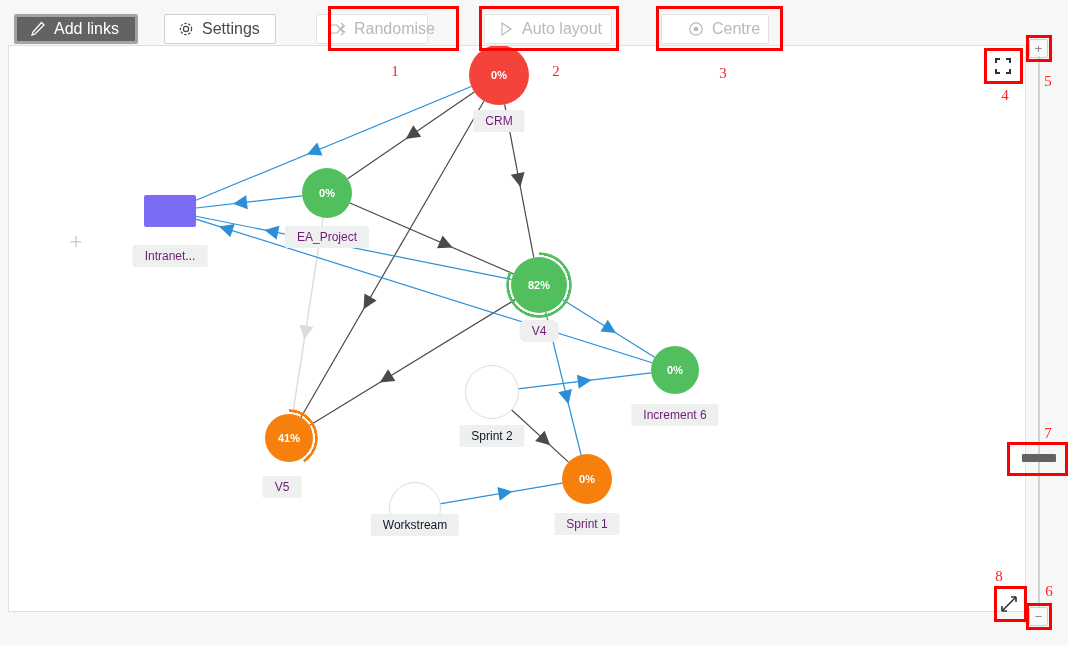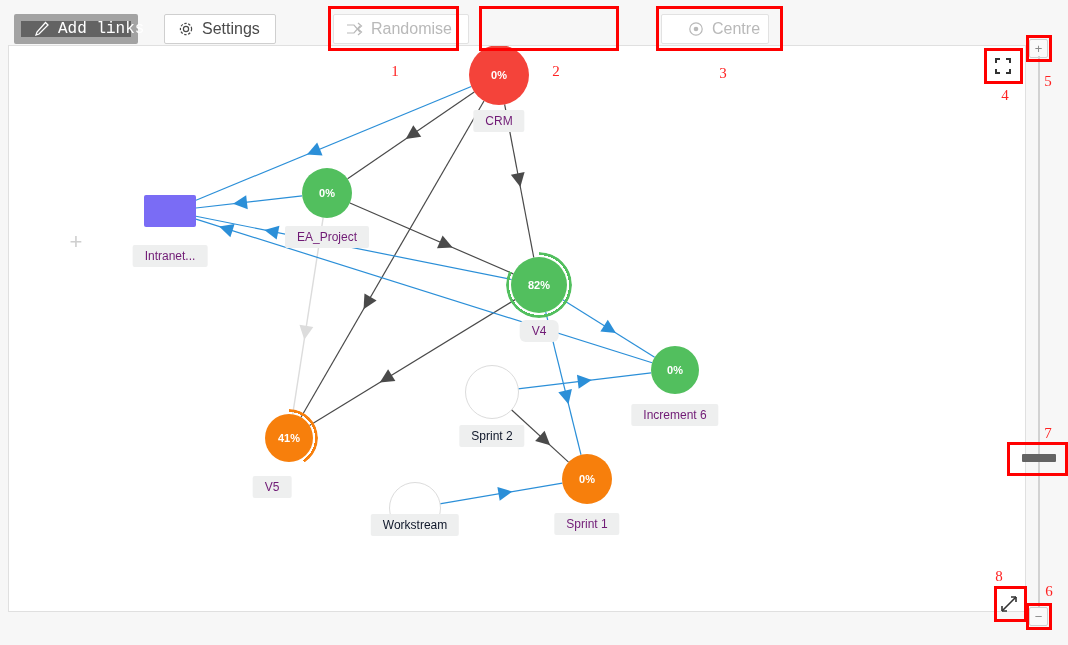--- a/index.html
+++ b/index.html
@@ -4,21 +4,21 @@
 <style>
   html,body{margin:0;padding:0;background:#f7f7f7;}
   body{width:1068px;height:645px;position:relative;overflow:hidden;
        font-family:"Liberation Sans",sans-serif;}
 
   
   #toolbar{position:absolute;left:0;top:0;width:1068px;height:46px;}
   .tbtn{position:absolute;top:14px;height:30px;box-sizing:border-box;
         display:flex;align-items:center;gap:7px;padding:0 12px;
         font-size:16px;border-radius:2px;white-space:nowrap;}
-  .tbtn.dark{background:#636363;color:#fff;border:7px solid #a3a3a3;font-family:Liberation Mono, monospace;}
+  .tbtn.dark{background:#636363;color:#fff;border:3px solid #a3a3a3;}
   .tbtn.light{background:#fff;color:#4a4a4a;border:1px solid #cfcfcf;}
   .tbtn.ghost{background:#fff;color:#b9b9b9;border:1px solid #e2e2e2;}
   .tbtn .ico{display:inline-flex;align-items:center;justify-content:center;
              width:18px;height:18px;flex:none;}
 
   
   #canvas{position:absolute;left:8px;top:45px;width:1018px;height:567px;
           background:#fff;border:1px solid #e0e0e0;box-sizing:border-box;
           overflow:hidden;}
   #graph{position:absolute;left:0;top:0;width:1018px;height:567px;}
@@ -74,29 +74,37 @@
     </div>
     <div class="tbtn light" style="left: 164px; width: 112px;">
       <span class="ico">
         <svg width="16" height="16" viewBox="0 0 16 16">
           <circle cx="8" cy="8" r="2.6" fill="none" stroke="currentColor" stroke-width="1.2"></circle>
           <circle cx="8" cy="8" r="5.6" fill="none" stroke="currentColor" stroke-width="1.2" stroke-dasharray="2.4 1.6"></circle>
         </svg>
       </span>
       <span>Settings</span>
     </div>
-    <div class="tbtn ghost" style="left: 333px; width: 136px;">
+    <div class="tbtn ghost" style="left: 316px; width: 112px;">
       <span class="ico">
         <svg width="18" height="16" viewBox="0 0 18 16">
           <path d="M1,4 L8,4 L14,11 M1,12 L8,12 L14,5" fill="none" stroke="currentColor" stroke-width="1.2"></path>
           <path d="M12,2 L15.5,5 L12,8" fill="none" stroke="currentColor" stroke-width="1.2"></path>
           <path d="M12,8 L15.5,11 L12,14" fill="none" stroke="currentColor" stroke-width="1.2"></path>
         </svg>
       </span>
       <span>Randomise</span>
+    </div>
+    <div class="tbtn ghost" style="left: 484px; width: 128px;">
+      <span class="ico">
+        <svg width="16" height="16" viewBox="0 0 16 16">
+          <path d="M4,2 L13,8 L4,14 Z" fill="none" stroke="currentColor" stroke-width="1.2"></path>
+        </svg>
+      </span>
+      <span>Auto layout</span>
     </div>
     <div class="tbtn ghost" style="left: 661px; width: 108px; padding-left: 25px;">
       <span class="ico">
         <svg width="16" height="16" viewBox="0 0 16 16">
           <circle cx="8" cy="8" r="6.2" fill="none" stroke="currentColor" stroke-width="1.2"></circle>
           <circle cx="8" cy="8" r="2.3" fill="currentColor"></circle>
         </svg>
       </span>
       <span>Centre</span>
     </div>
@@ -148,21 +156,21 @@
       <div class="nlabel" style="left: 161px; top: 199px;">Intranet...</div>
       <div class="node circle" style="left: 530px; top: 239px; width: 56px; height: 56px; background: rgb(82, 191, 94);">
         <div class="ring" style="background: conic-gradient(rgb(82, 191, 94) 0deg, rgb(82, 191, 94) 295.2deg, rgba(0, 0, 0, 0) 295.2deg, rgba(0, 0, 0, 0) 360deg); border-radius: 50%; border: none; mask: radial-gradient(circle, rgba(0, 0, 0, 0) 0px, rgba(0, 0, 0, 0) 30px, rgb(0, 0, 0) 30px);"></div>
         <span style="position: relative;">82%</span>
       </div>
       <div class="nlabel" style="left: 530px; top: 274px; border-radius: 6px;">V4</div>
       <div class="node circle" style="left: 280px; top: 392px; width: 48px; height: 48px; background: rgb(247, 127, 12);">
         <div class="ring" style="background: conic-gradient(rgb(247, 127, 12) 0deg, rgb(247, 127, 12) 147.6deg, rgba(0, 0, 0, 0) 147.6deg, rgba(0, 0, 0, 0) 360deg); border-radius: 50%; border: none; mask: radial-gradient(circle, rgba(0, 0, 0, 0) 0px, rgba(0, 0, 0, 0) 26px, rgb(0, 0, 0) 26px);"></div>
         <span style="position: relative;">41%</span>
       </div>
-      <div class="nlabel" style="left: 263px; top: 430px;">V5</div>
+      <div class="nlabel" style="left: 273px; top: 430px;">V5</div>
       <div class="node circle" style="left: 666px; top: 324px; width: 48px; height: 48px; background: rgb(82, 191, 94);">
         <span style="position: relative;">0%</span>
       </div>
       <div class="nlabel" style="left: 666px; top: 358px;">Increment 6</div>
       <div class="node circle hollow" style="left: 483px; top: 346px; width: 52px; height: 52px;"></div>
       <div class="nlabel muted" style="left: 483px; top: 379px;">Sprint 2</div>
       <div class="node circle" style="left: 578px; top: 433px; width: 50px; height: 50px; background: rgb(247, 127, 12);">
         <span style="position: relative;">0%</span>
       </div>
       <div class="nlabel" style="left: 578px; top: 467px; text-align: right;">Sprint 1</div>

